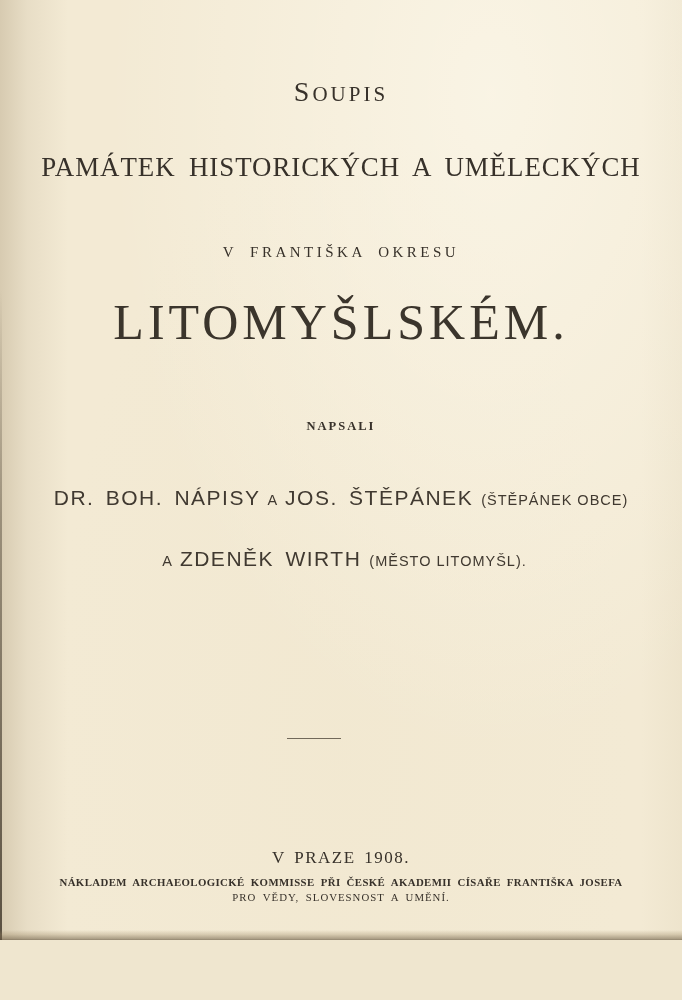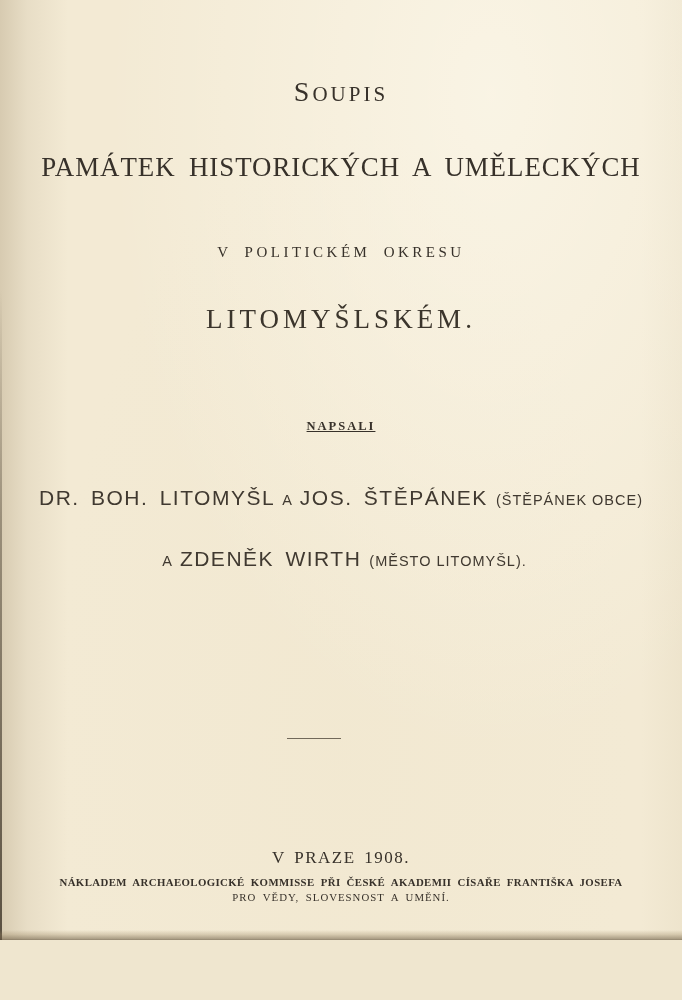--- a/index.html
+++ b/index.html
@@ -21,23 +21,23 @@
 
   .series-title{top:76px;letter-spacing:3px;}
   .series-title .initial{font-size:28px;}
   .series-title .rest{font-size:21px;}
 
   .collection-line{top:151px;font-size:28px;letter-spacing:1px;word-spacing:6px;
     transform:scaleX(0.96);transform-origin:50% 0;}
 
   .district-line{top:244px;font-size:15px;letter-spacing:3.5px;word-spacing:6px;}
 
-  .main-title{top:304px;font-size:27px;letter-spacing:4px;color:#3b352c;}
+  .main-title{top:293px;font-size:50px;letter-spacing:4px;color:#3b352c;}
 
-  .byline-label{top:419px;font-size:12.5px;font-weight:bold;letter-spacing:2px;text-decoration:underline;}
+  .byline-label{top:419px;font-size:12.5px;font-weight:bold;letter-spacing:2px;}
 
   .author-line{font-family:"Liberation Sans", sans-serif;color:#403930;}
   .author-line .big{font-size:21px;letter-spacing:1.5px;word-spacing:4px;}
   .author-line .small{font-size:14.5px;letter-spacing:1px;}
   .author-line .conj{font-size:14.5px;letter-spacing:1px;margin:0 7px;}
   .author-line-1{top:486px;}
   .author-line-2{top:547px;}
   .author-line .note{margin-left:8px;}
 
   .contents-note{top:615px;font-size:11.5px;font-weight:bold;letter-spacing:1.2px;word-spacing:3px;color:#3c362e;}
@@ -58,28 +58,28 @@
 <body>
 
 <div class="page" style="--paper: #f3ead4; --ink: #37312a;">
 
   <div class="row series-title">
     <span class="initial">S</span><span class="rest">OUPIS</span>
   </div>
 
   <div class="row collection-line">PAMÁTEK HISTORICKÝCH A UMĚLECKÝCH</div>
 
-  <div class="row district-line">V POLITICKÉM OKRESU</div>
+  <div class="row district-line">V FRANTIŠKA OKRESU</div>
 
   <div class="row main-title">LITOMYŠLSKÉM.</div>
 
   <div class="row byline-label">NAPSALI</div>
 
   <div class="row author-line author-line-1">
-    <span class="big">DR. BOH. LITOMYŠL</span><span class="conj">A</span><span class="big">JOS. ŠTĚPÁNEK</span><span class="small note">(ŠTĚPÁNEK OBCE)</span>
+    <span class="big">DR. BOH. NÁPISY</span><span class="conj">A</span><span class="big">JOS. ŠTĚPÁNEK</span><span class="small note">(ŠTĚPÁNEK OBCE)</span>
   </div>
 
   <div class="row author-line author-line-2">
     <span class="conj">A</span><span class="big">ZDENĚK WIRTH</span><span class="small note">(MĚSTO LITOMYŠL).</span>
   </div>
 
 
   <div class="divider"></div>
 
   <div class="row imprint-place">V PRAZE 1908.</div>

